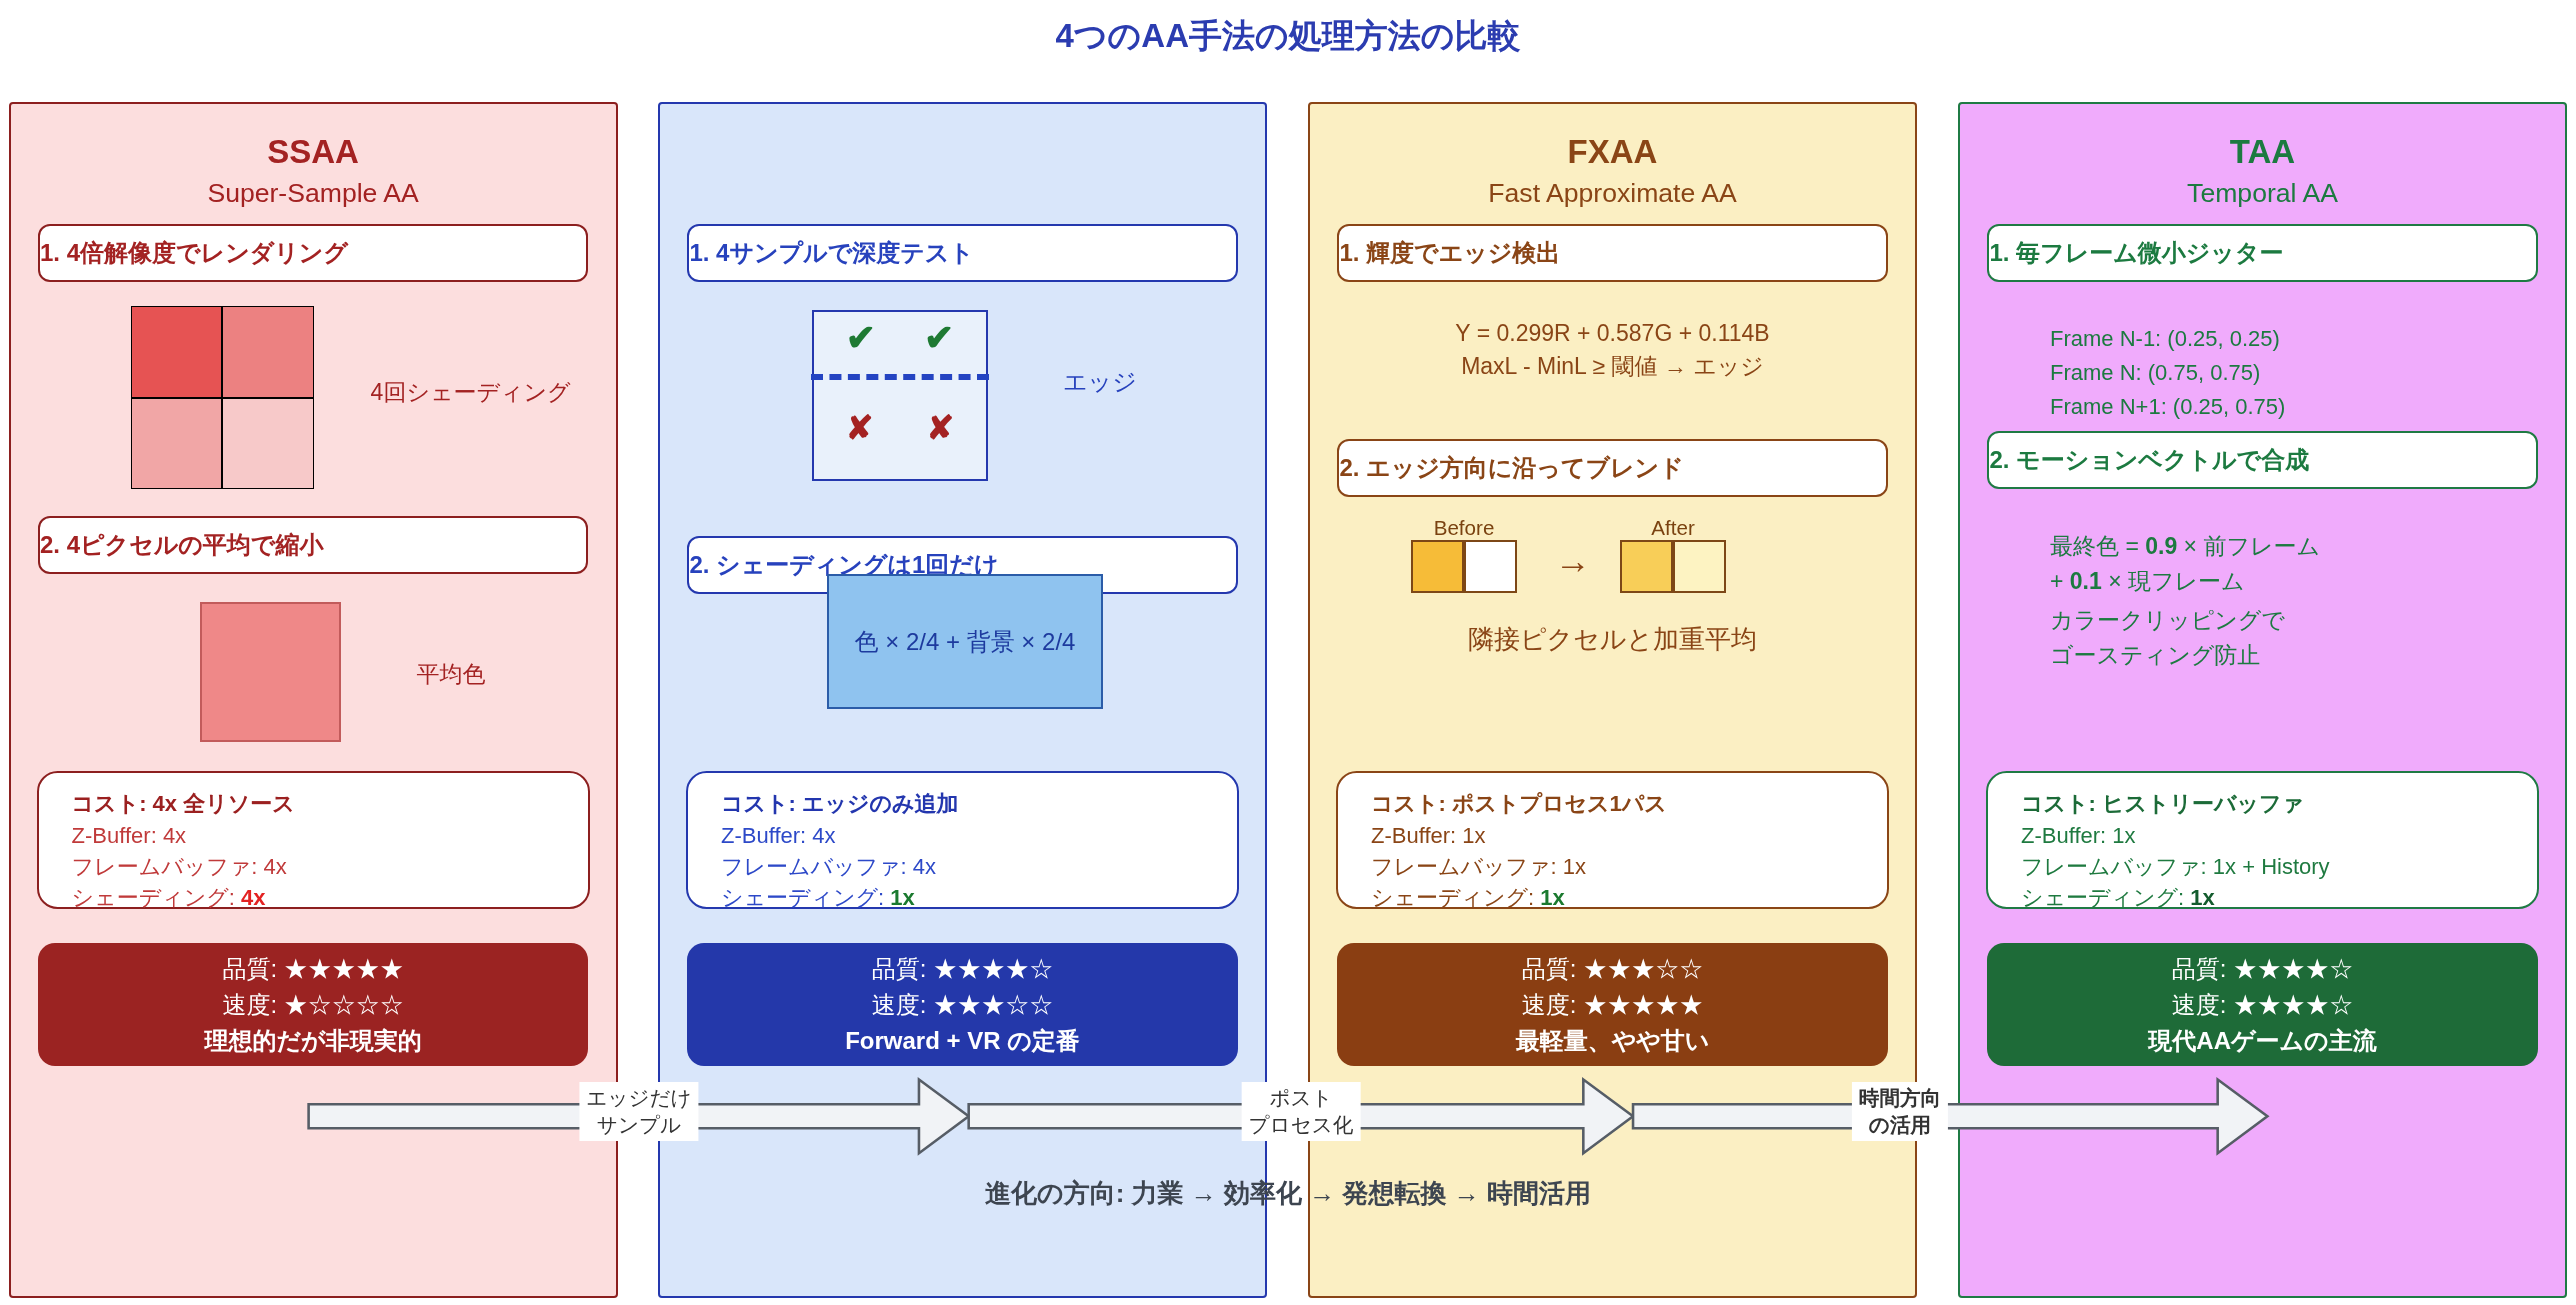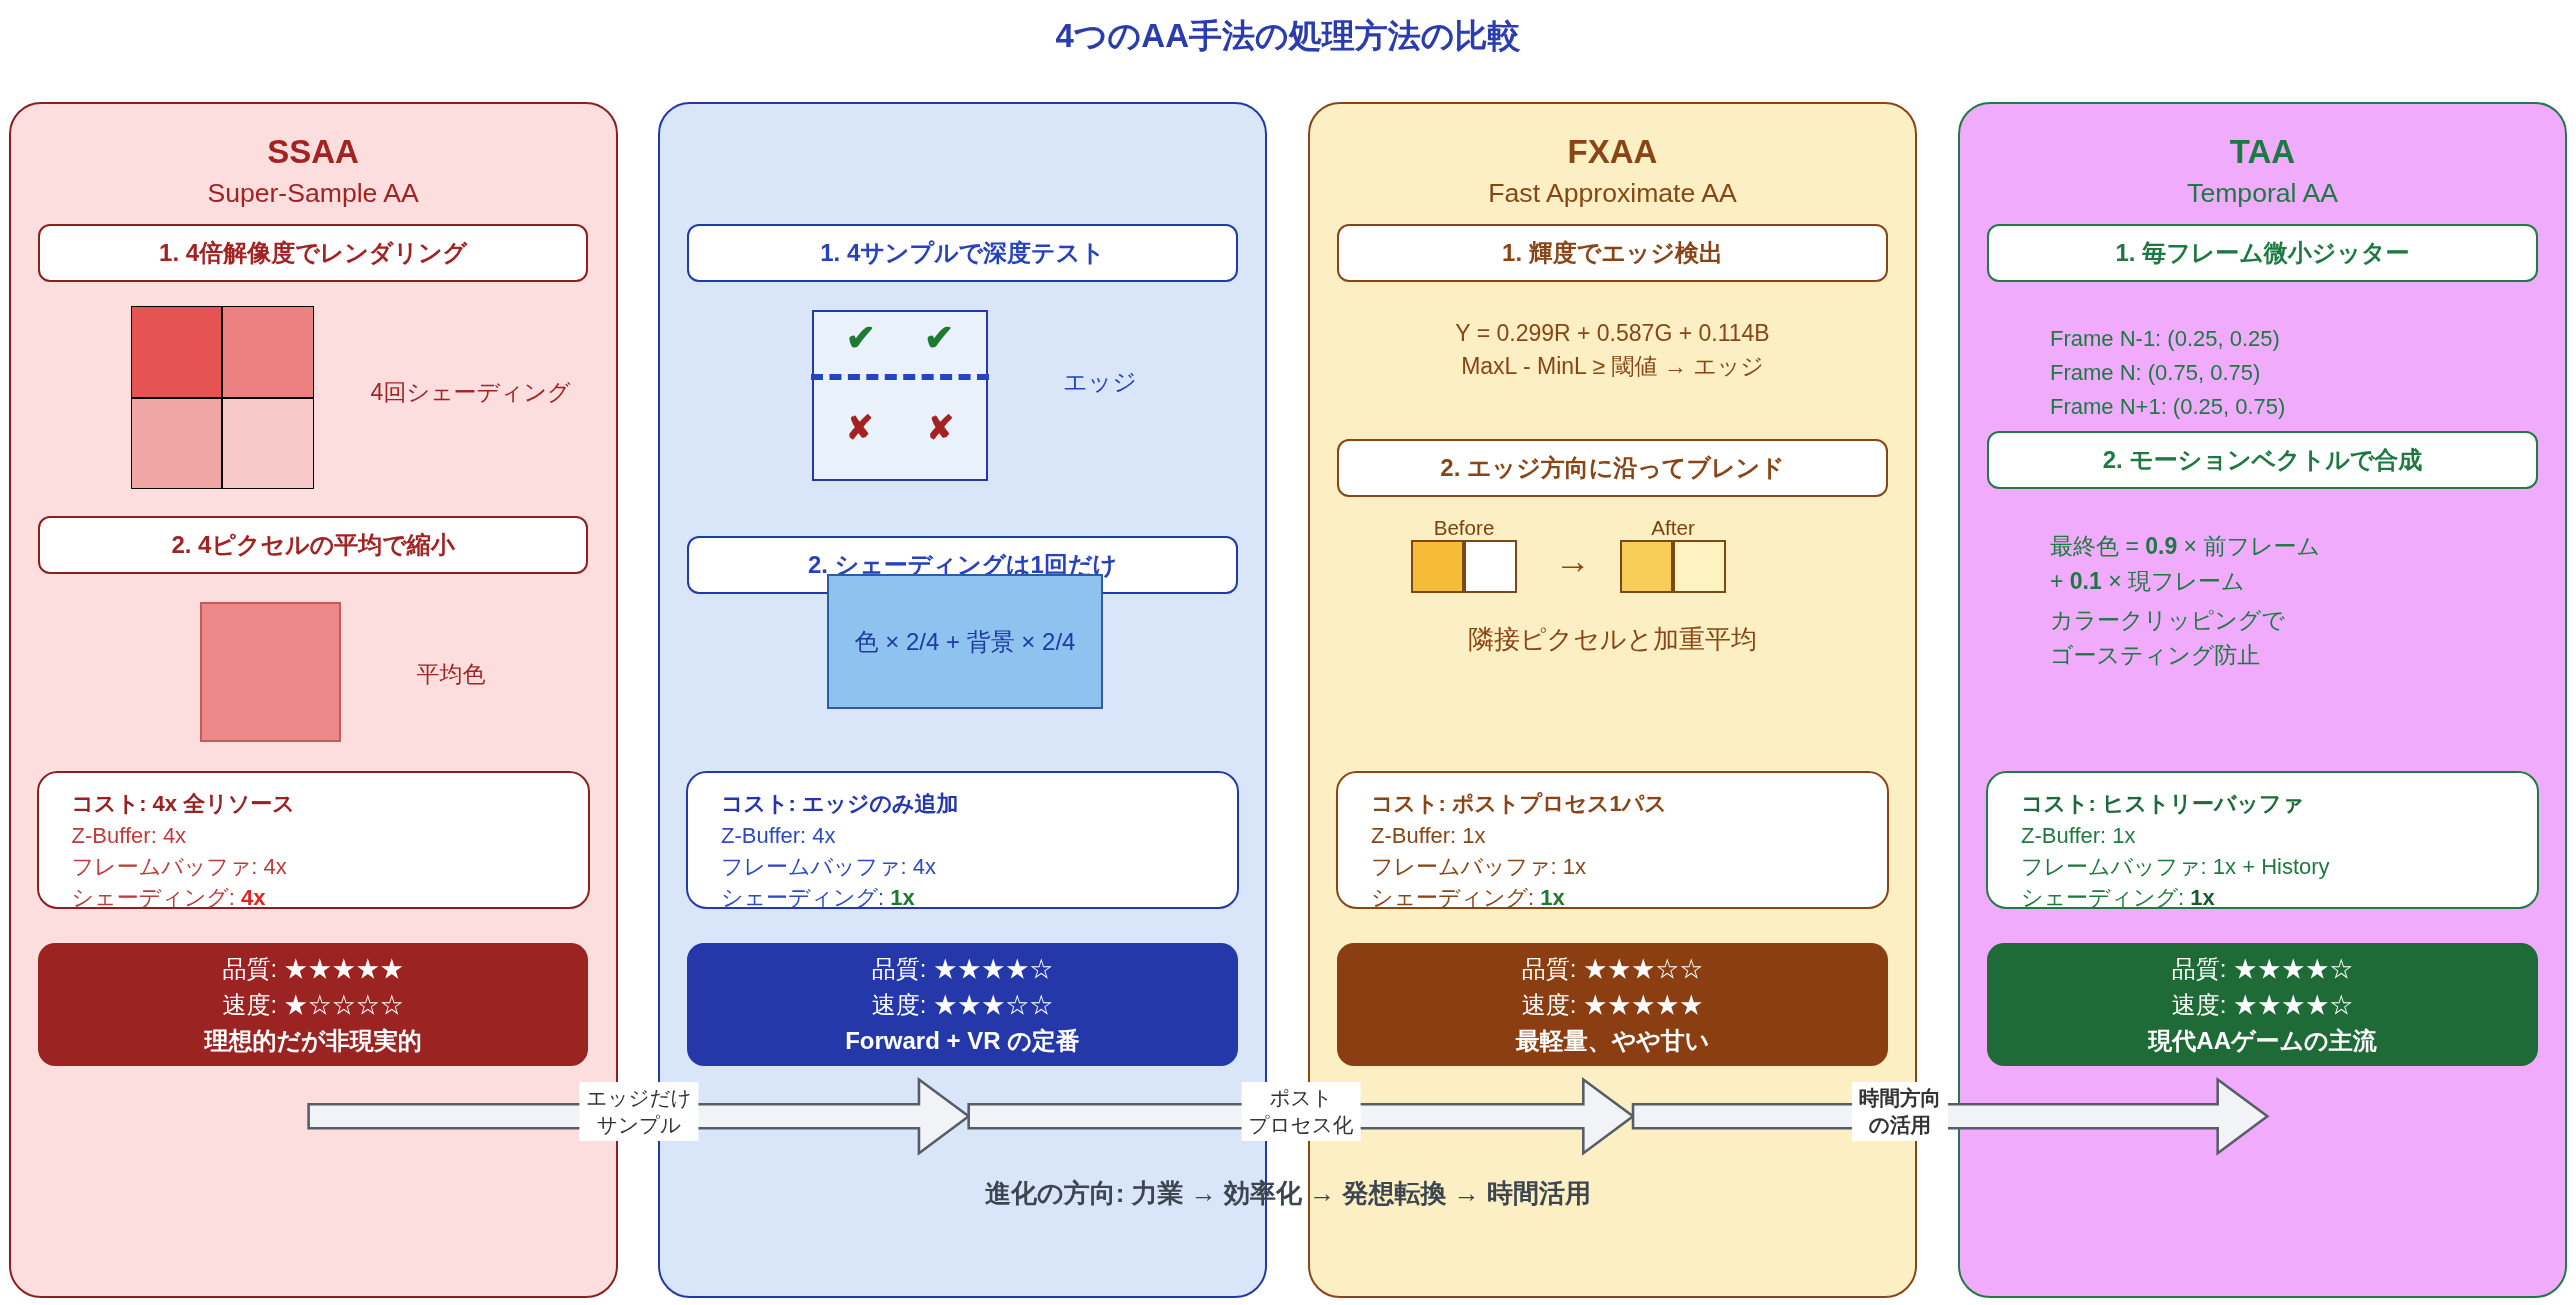--- a/index.html
+++ b/index.html
@@ -2,38 +2,38 @@
 <html style="font-size:13.7px"><head>
 <meta charset="utf-8">
 <style>
   html,body{margin:0;padding:0;background:#ffffff;}
   .page{position:relative;width:2576px;height:1306px;background:#ffffff;
         font-family:"Liberation Sans",sans-serif;overflow:hidden;}
   .main-title{position:absolute;top:13.7px;left:0;width:100%;text-align:center;
         font-size:33px;font-weight:bold;color:#2b3cb0;}
 
   
-  .col{position:absolute;top:102px;width:609px;height:1196px;border-radius:32px;
+  .col{position:absolute;top:102px;width:609px;height:1196px;border-radius:4px;
        border:2.6px solid;box-sizing:border-box;}
   .col.ssaa{left:8.6px;background:#fcdede;border-color:#8c1f1f;}
   .col.msaa{left:658px;background:#d9e6fa;border-color:#2438ae;}
   .col.fxaa{left:1308px;background:#fbefc3;border-color:#8a4516;}
   .col.taa {left:1958px;background:#f0abfc;border-color:#1f7a44;}
 
   .col-head{position:absolute;top:29px;left:0;width:100%;text-align:center;}
   .col-name{font-size:33px;font-weight:bold;}
   .col-sub{font-size:26.6px;margin-top:6.9px;}
   .ssaa .col-head{color:#a32222;}
   .msaa .col-head{color:#2742bd;}
   .fxaa .col-head{color:#8a4516;}
   .taa  .col-head{color:#1c7a40;}
 
   .stepbox{position:absolute;left:27.4px;right:27.4px;height:58px;background:#ffffff;
        border:2.6px solid;border-radius:12px;display:flex;align-items:center;
-       justify-content:center;font-size:24px;font-weight:bold;box-sizing:border-box;}
+       justify-content:flex-start;font-size:24px;font-weight:bold;box-sizing:border-box;}
   .ssaa .stepbox{border-color:#8c1f1f;color:#a32222;}
   .msaa .stepbox{border-color:#2438ae;color:#2742bd;}
   .fxaa .stepbox{border-color:#8a4516;color:#8a4516;}
   .taa  .stepbox{border-color:#1f7a44;color:#1c7a40;}
   .step1{top:120px;}
   .step2-ssaa{top:412px;}
   .step2-msaa{top:432px;}
   .step2-fxaa{top:335px;}
   .step2-taa{top:327px;}
 

